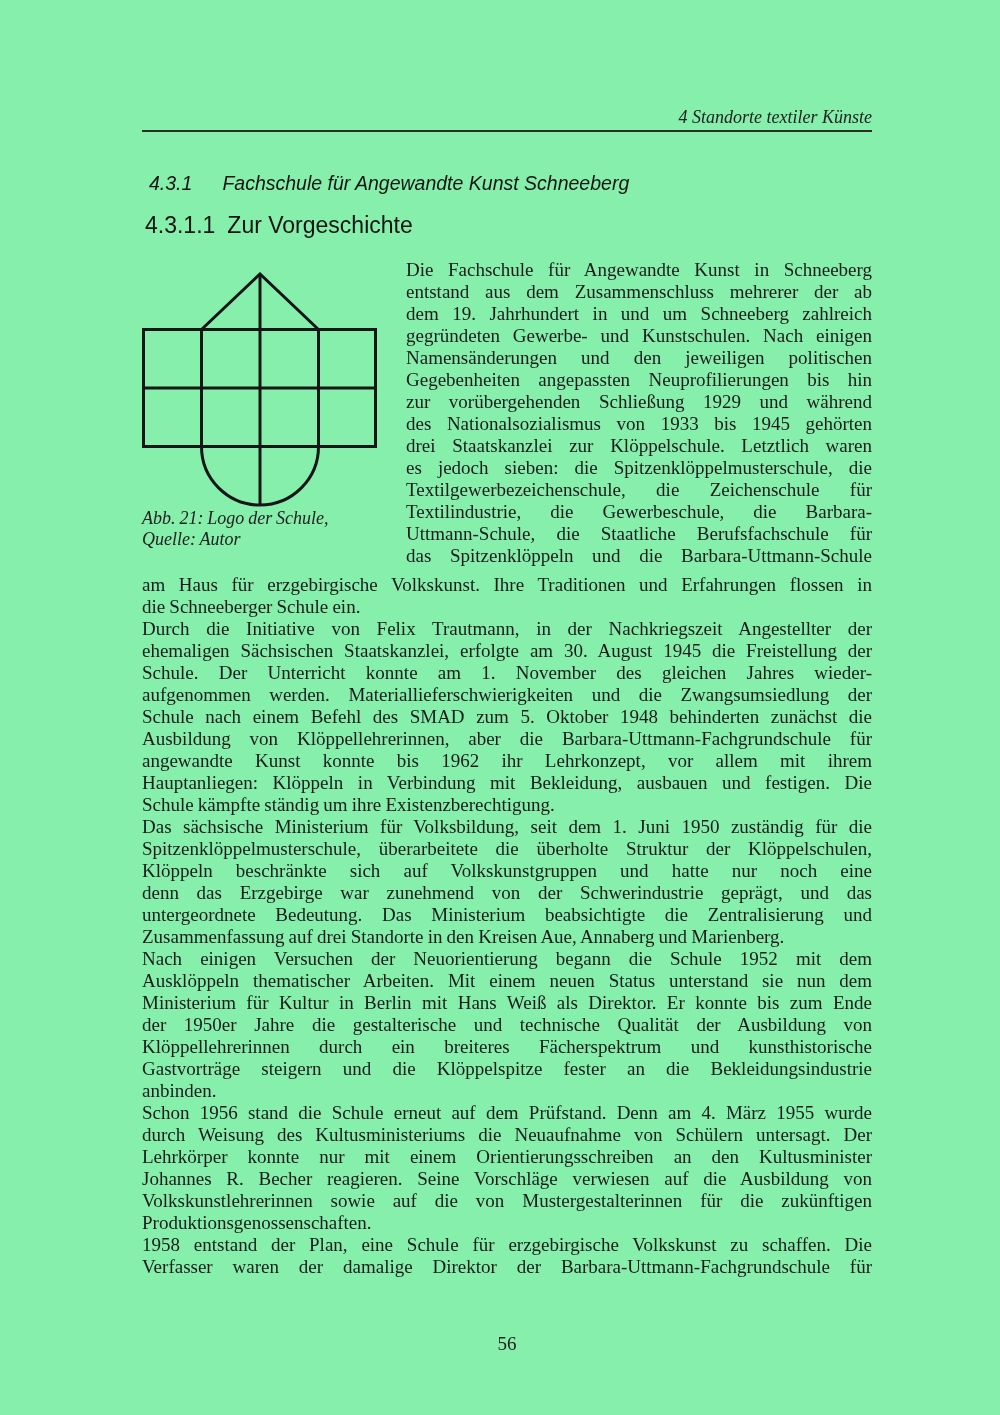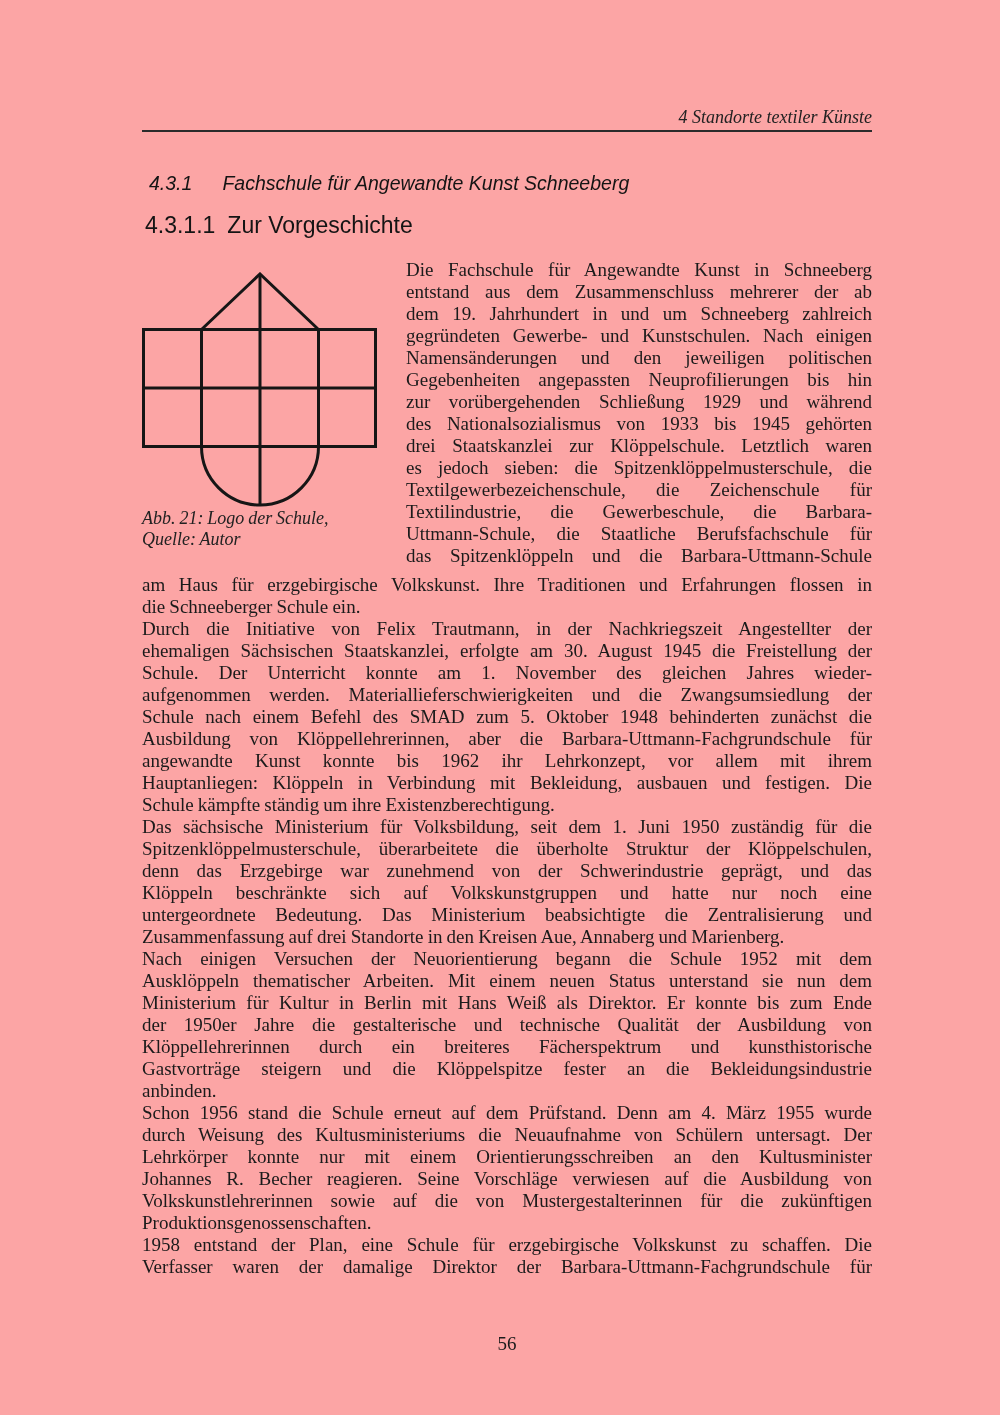--- a/index.html
+++ b/index.html
@@ -1,20 +1,20 @@
 <!DOCTYPE html>
 <html lang="de"><head>
 <meta charset="utf-8">
 <style>
   html,body { margin:0; padding:0; background:#e8e8e8; }
   .page {
     position:relative;
     width:1000px; height:1415px;
     margin:0 auto;
-    background:#fca5a5;
+    background:#86efac;
     color:#1b1b1b;
     font-family:"Liberation Serif", serif;
     overflow:hidden;
   }
 
   
   .running-header {
     position:absolute; left:142px; top:106px; width:730px;
     text-align:right;
     font-style:italic;
@@ -154,22 +154,22 @@
           <div class="line">aufgenommen werden. Materiallieferschwierigkeiten und die Zwangsumsiedlung der</div>
           <div class="line">Schule nach einem Befehl des SMAD zum 5. Oktober 1948 behinderten zunächst die</div>
           <div class="line">Ausbildung von Klöppellehrerinnen, aber die Barbara-Uttmann-Fachgrundschule für</div>
           <div class="line">angewandte Kunst konnte bis 1962 ihr Lehrkonzept, vor allem mit ihrem</div>
           <div class="line">Hauptanliegen: Klöppeln in Verbindung mit Bekleidung, ausbauen und festigen. Die</div>
           <div class="line last">Schule kämpfte ständig um ihre Existenzberechtigung.</div>
         </div>
         <div class="paragraph">
           <div class="line">Das sächsische Ministerium für Volksbildung, seit dem 1. Juni 1950 zuständig für die</div>
           <div class="line">Spitzenklöppelmusterschule, überarbeitete die überholte Struktur der Klöppelschulen,</div>
+          <div class="line">Klöppeln beschränkte sich auf Volkskunstgruppen und hatte nur noch eine</div>
           <div class="line">denn das Erzgebirge war zunehmend von der Schwerindustrie geprägt, und das</div>
-          <div class="line">Klöppeln beschränkte sich auf Volkskunstgruppen und hatte nur noch eine</div>
           <div class="line">untergeordnete Bedeutung. Das Ministerium beabsichtigte die Zentralisierung und</div>
           <div class="line last">Zusammenfassung auf drei Standorte in den Kreisen Aue, Annaberg und Marienberg.</div>
         </div>
         <div class="paragraph">
           <div class="line">Nach einigen Versuchen der Neuorientierung begann die Schule 1952 mit dem</div>
           <div class="line">Ausklöppeln thematischer Arbeiten. Mit einem neuen Status unterstand sie nun dem</div>
           <div class="line">Ministerium für Kultur in Berlin mit Hans Weiß als Direktor. Er konnte bis zum Ende</div>
           <div class="line">der 1950er Jahre die gestalterische und technische Qualität der Ausbildung von</div>
           <div class="line">Klöppellehrerinnen durch ein breiteres Fächerspektrum und kunsthistorische</div>
           <div class="line">Gastvorträge steigern und die Klöppelspitze fester an die Bekleidungsindustrie</div>

